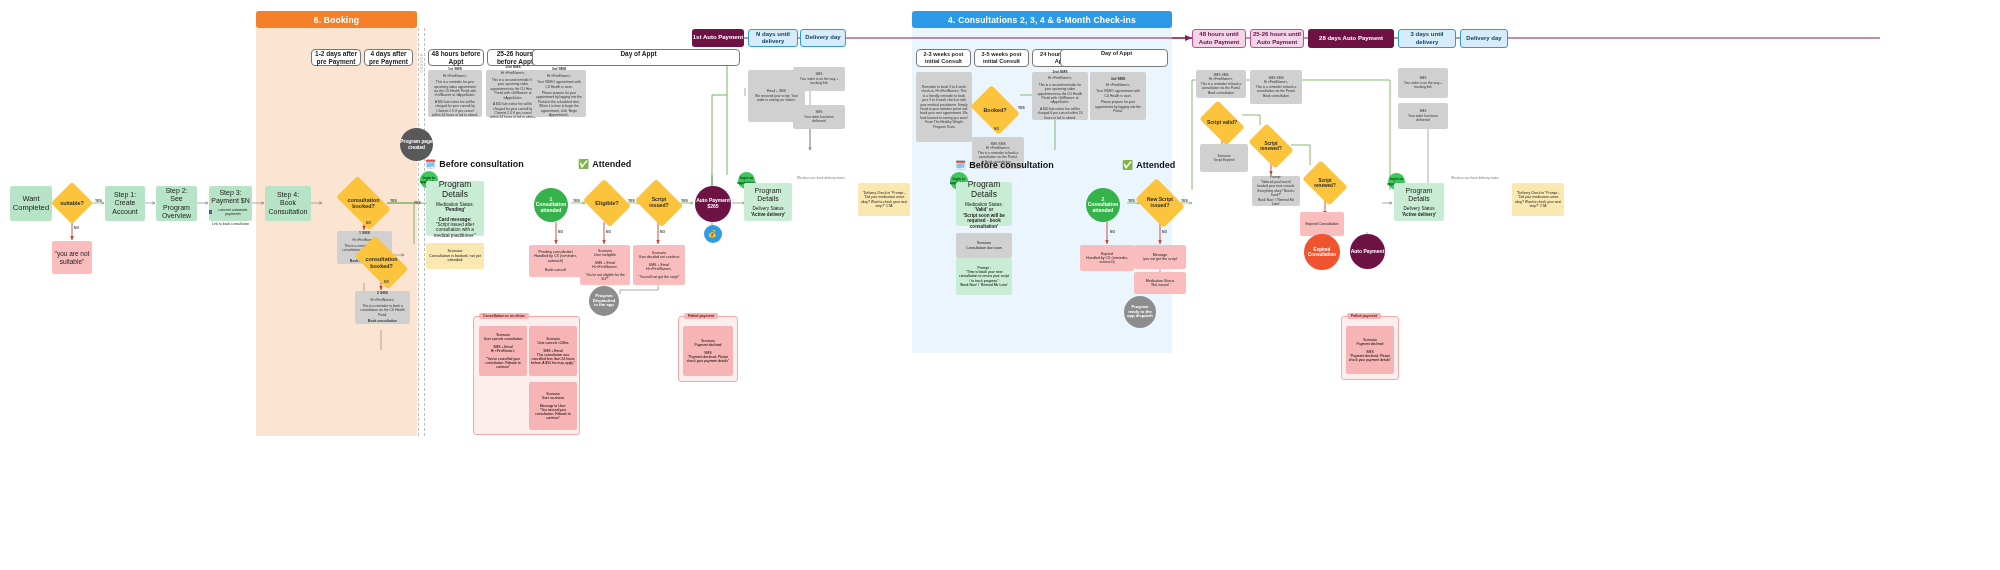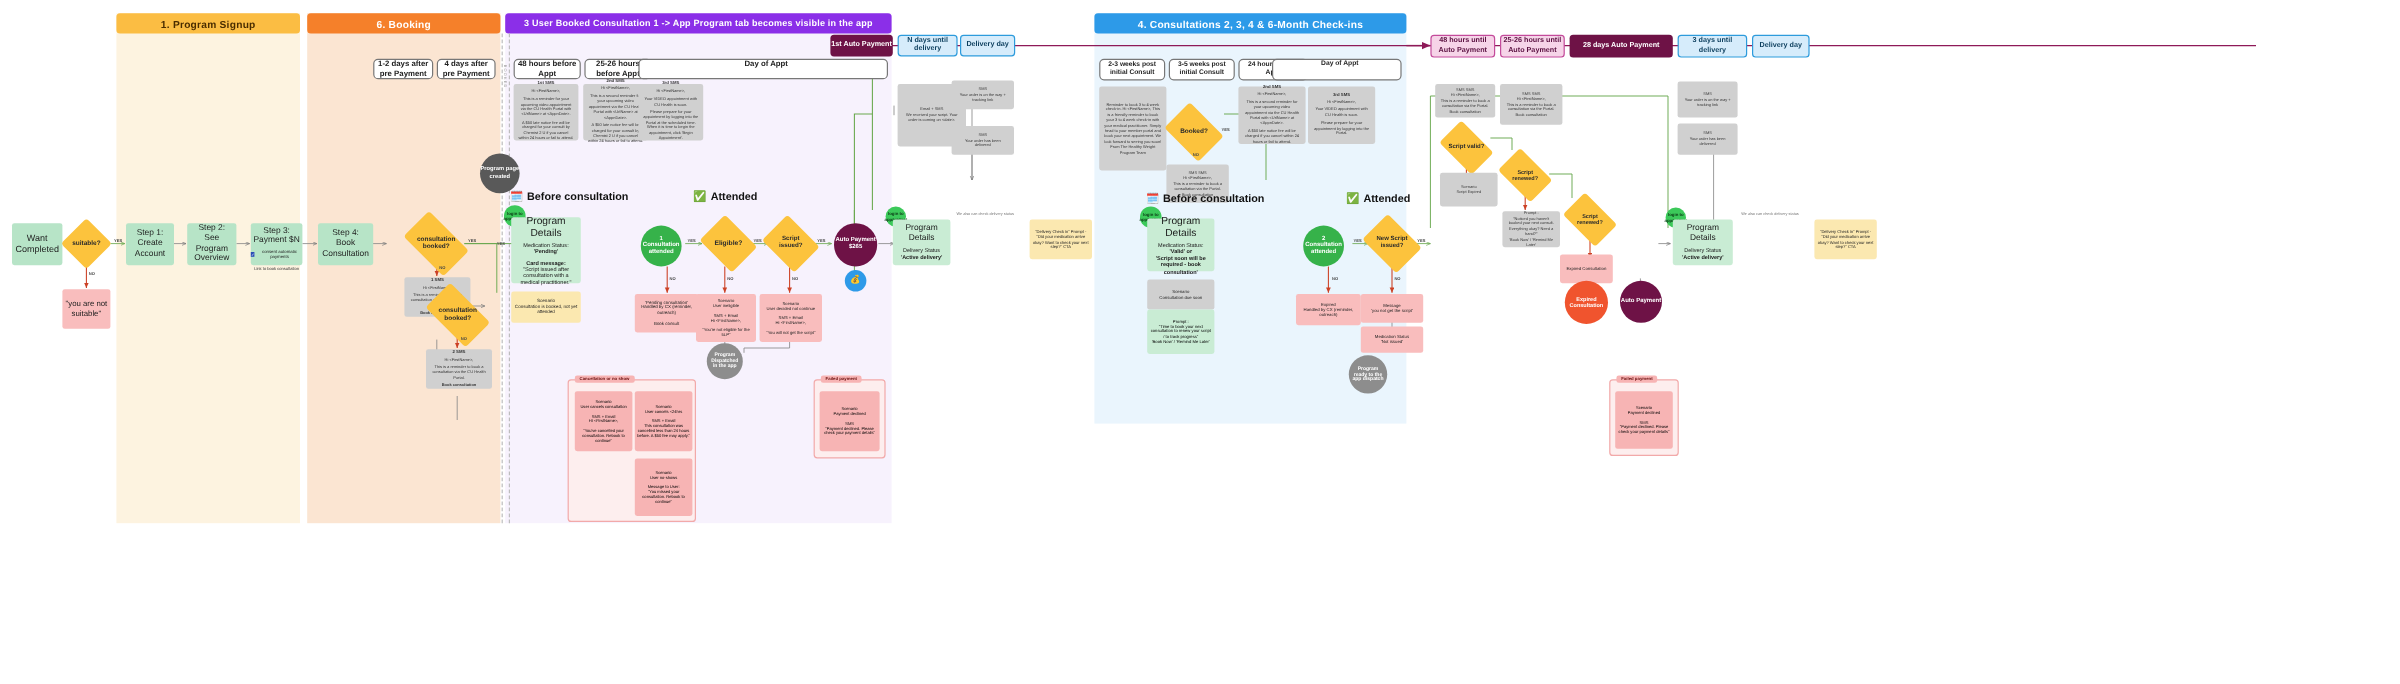--- a/index.html
+++ b/index.html
@@ -92,34 +92,26 @@
                    text-align: center; line-height: 1.3; }
   .dotted-sep { position: absolute; border-left: 1px dashed #bdbdbd; }
   .vtext { position: absolute; writing-mode: vertical-rl; font-size: 3.2px;
            color: #999; letter-spacing: 1px; }
 </style>
 </head>
 <body>
 
 <div id="canvas">
 
-  <div class="lane" style="left:97px; top:11px; width:153px; height:425px;">
-    <div class="lane-bg" style="background:#fdf3e0;"></div>
-    <div class="lane-hdr" style="background:#fbbd43;color:#4a2d00;">1. Program Signup</div>
-  </div>
 
   <div class="lane" style="left:256px; top:11px; width:161px; height:425px;">
     <div class="lane-bg" style="background:#fbe5d2;"></div>
     <div class="lane-hdr" style="background:#f5802a;color:#fff;">6. Booking</div>
   </div>
 
-  <div class="lane" style="left:421px; top:11px; width:322px; height:425px;">
-    <div class="lane-bg" style="background:#f7f2fd;"></div>
-    <div class="lane-hdr" style="background:#8b2fe8;color:#fff;font-size:7.5px;">3 User Booked Consultation 1 -&gt; App Program tab becomes visible in the app</div>
-  </div>
 
   <div class="lane" style="left:912px; top:11px; width:260px; height:342px;">
     <div class="lane-bg" style="background:#eaf5fd;"></div>
     <div class="lane-hdr" style="background:#2d9ae8;color:#fff;">4. Consultations 2, 3, 4 &amp; 6-Month Check-ins</div>
   </div>
 
   <div class="dotted-sep" style="left:418px; top:28px; height:408px;"></div>
   <div class="dotted-sep" style="left:424px; top:28px; height:408px;"></div>
   <div class="vtext" style="left:419px; top:54px;">BOOKED</div>
 

